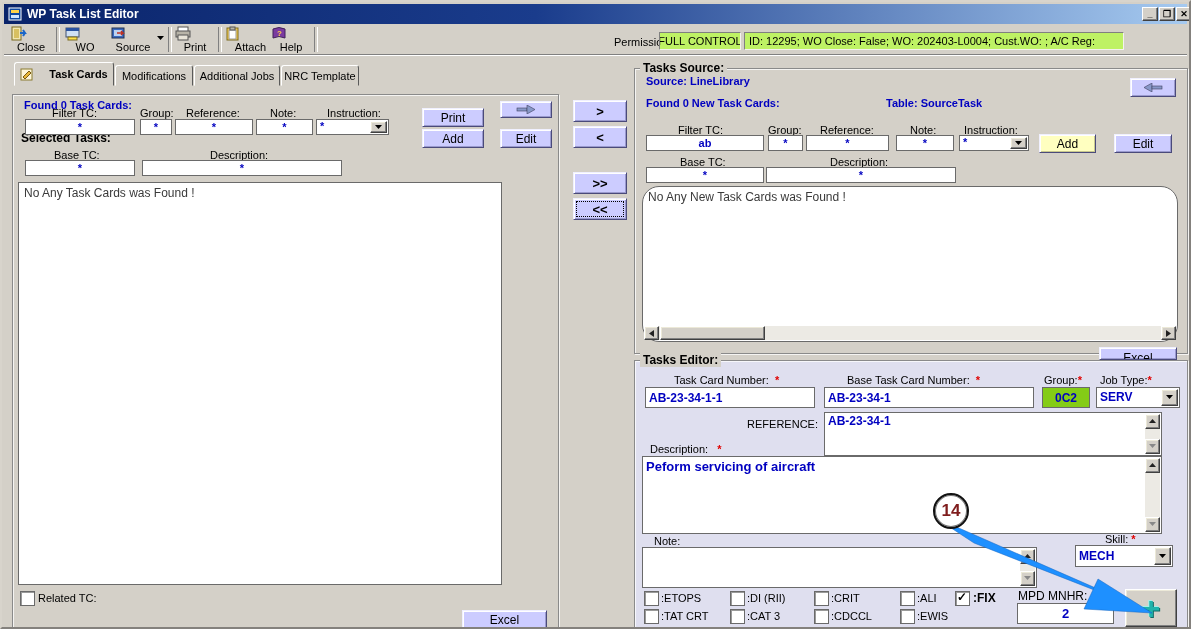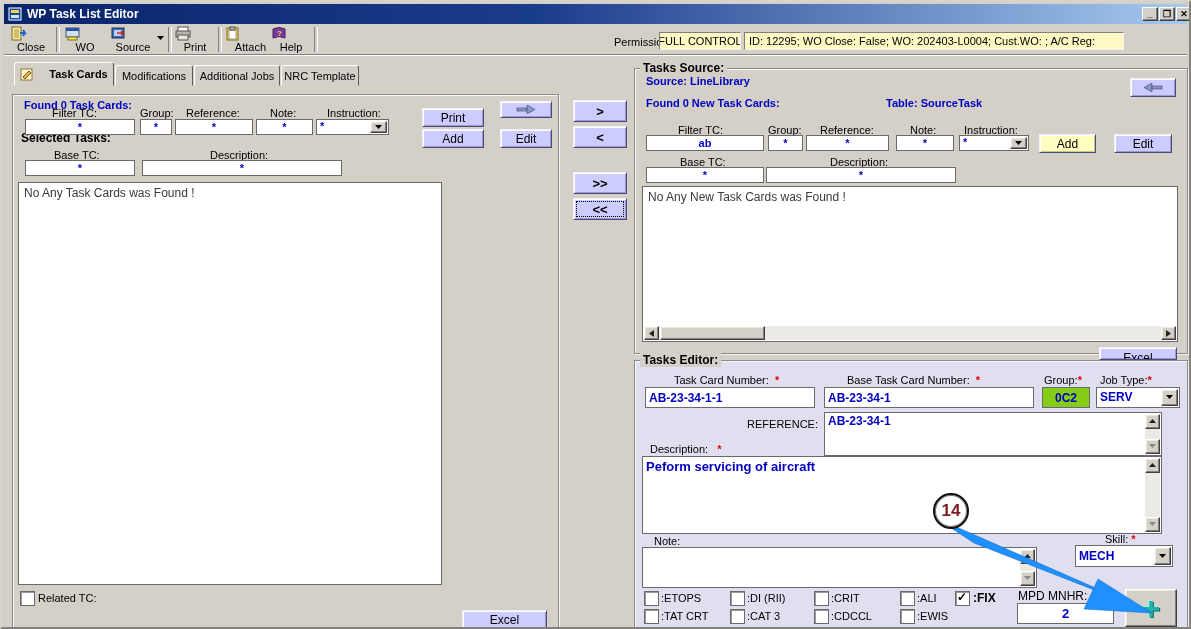--- a/index.html
+++ b/index.html
@@ -16,21 +16,21 @@
     display:flex;align-items:center;padding-left:4px;}
   #titlebar .t{color:#fff;font-size:12px;font-weight:bold;margin-left:5px;}
   .winbtn{width:16px;height:14px;background:#D4D0C8;border:1px solid;border-color:#fff #404040 #404040 #fff;
     box-shadow:inset -1px -1px 0 #808080;font-size:9px;font-weight:bold;text-align:center;line-height:12px;color:#000;}
   
   #toolbar{left:2px;top:22px;right:2px;height:31px;background:#D4D0C8;
     border-bottom:1px solid #808080;box-shadow:0 1px 0 #fff;}
   .tbtn{position:absolute;top:2px;width:42px;height:28px;text-align:center;font-size:11px;color:#000;}
   .tbtn .ic{display:block;height:15px;margin:0 auto;}
   .tsep{position:absolute;top:3px;width:2px;height:25px;border-left:1px solid #808080;border-right:1px solid #fff;}
-  .sunkbox{background:#fef9c3;border:1px solid;border-color:#808080 #f4f2ee #f4f2ee #808080;font-size:11px;color:#000;
+  .sunkbox{background:#bef264;border:1px solid;border-color:#808080 #f4f2ee #f4f2ee #808080;font-size:11px;color:#000;
     display:flex;align-items:center;padding:0 4px;white-space:nowrap;overflow:hidden;}
   
   .tab{position:absolute;background:#D4D0C8;border:1px solid;border-color:#fff #5a5a5a #D4D0C8 #fff;
     border-radius:3px 3px 0 0;font-size:11px;display:flex;align-items:center;justify-content:center;gap:4px;color:#000;}
   .tab.active{font-weight:bold;}
   
   .gb{border:1px solid #8a8a8a;box-shadow:inset 1px 1px 0 #ffffffc0,1px 1px 0 #ffffffc0;}
   .legend{position:absolute;font-size:12px;font-weight:bold;background:#D4D0C8;padding:0 3px;color:#000;white-space:nowrap;}
   
   .inp{background:#fff;border:1px solid #6a6a6a;font-family:"Liberation Sans",sans-serif;
@@ -202,21 +202,21 @@
           <polygon points="11,0 19,4.5 11,9" fill="#8898c8" stroke="#404060" stroke-width="0.6"></polygon>
         </svg>
       </span>
   </div>
 
   <span class="abs lbl" style="left:52px;top:147px;">Base TC:</span>
   <span class="abs lbl" style="left:208px;top:147px;">Description:</span>
   <input class="abs inp ctr" style="left: 23px; top: 158px; width: 110px; height: 16px;" readonly="" value="*">
   <input class="abs inp ctr" style="left: 140px; top: 158px; width: 200px; height: 16px;" readonly="" value="*">
 
-  <div class="abs listbox" style="left:16px;top:180px;width:424px;height:403px;">
+  <div class="abs listbox" style="left:16px;top:180px;width:484px;height:403px;">
     <span>No Any Task Cards was Found !</span>
   </div>
 
   <span class="cb" style="left:18px;top:589px;"></span>
   <span class="abs lbl" style="left:36px;top:590px;">Related TC:</span>
   <div class="abs btn" style="left:460px;top:608px;width:85px;height:19px;">Excel</div>
 
   <div class="abs btn" style="left:571px;top:98px;width:54px;height:22px;font-weight:bold;font-size:13px;">&gt;</div>
   <div class="abs btn" style="left:571px;top:124px;width:54px;height:22px;font-weight:bold;font-size:13px;">&lt;</div>
   <div class="abs btn" style="left:571px;top:170px;width:54px;height:22px;font-weight:bold;font-size:13px;">&gt;&gt;</div>
@@ -255,21 +255,21 @@
       </span>
   </div>
   <div class="abs btn yellow" style="left:1037px;top:132px;width:57px;height:19px;">Add</div>
   <div class="abs btn" style="left:1112px;top:132px;width:58px;height:19px;">Edit</div>
 
   <span class="abs lbl" style="left:678px;top:154px;">Base TC:</span>
   <span class="abs lbl" style="left:828px;top:154px;">Description:</span>
   <input class="abs inp ctr" style="left: 644px; top: 165px; width: 118px; height: 16px;" readonly="" value="*">
   <input class="abs inp ctr" style="left: 764px; top: 165px; width: 190px; height: 16px;" readonly="" value="*">
 
-  <div class="abs listbox" style="left:640px;top:184px;width:536px;height:156px;">
+  <div class="abs listbox" style="left:640px;top:184px;width:536px;height:156px;border-radius:17px;">
     <span>No Any New Task Cards was Found !</span>
     
     <div class="abs scroll-track" style="left:1px;bottom:1px;width:532px;height:14px;">
       <span class="b3d abs" style="left:0;top:0;width:15px;height:14px;">
           <svg width="5" height="7">
             <polygon points="5,0 0,3.5 5,7" fill="#222"></polygon>
           </svg>
         </span>
       <span class="b3d abs" style="left:16px;top:0;width:105px;height:14px;"></span>
       <span class="b3d abs" style="right:0;top:0;width:15px;height:14px;">

